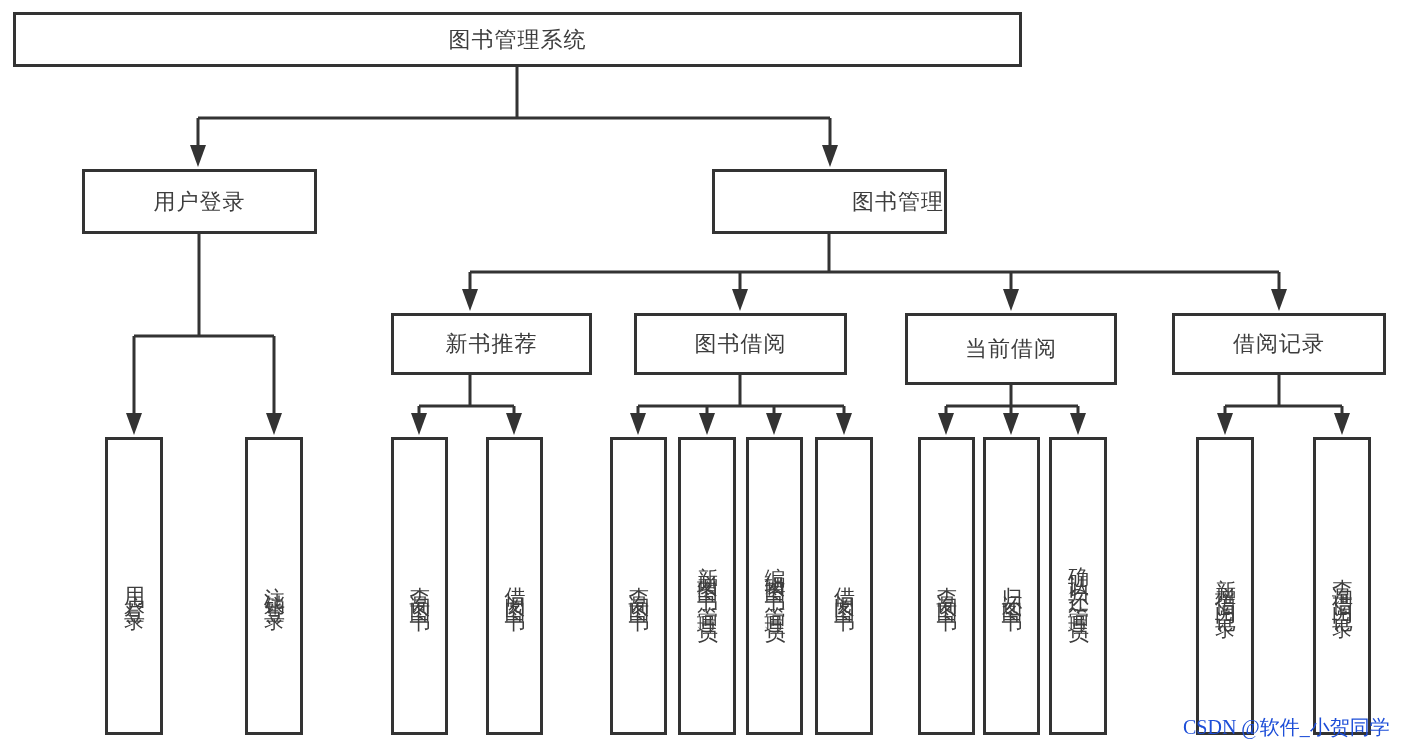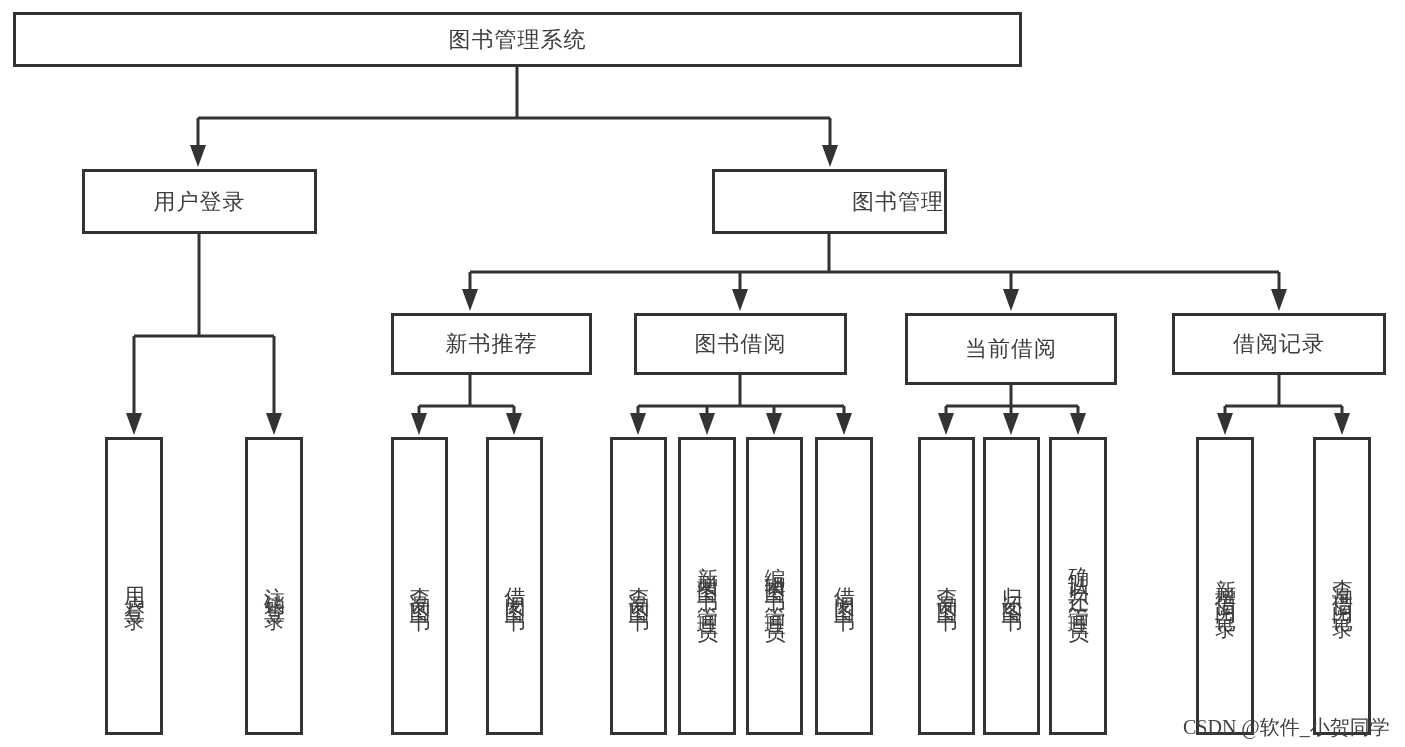--- a/index.html
+++ b/index.html
@@ -65,21 +65,21 @@
   .n15 { left: 918px;  width: 57px; }
   .n16 { left: 983px;  width: 57px; }
   .n17 { left: 1049px; width: 58px; }
   .n18 { left: 1196px; width: 58px; }
   .n19 { left: 1313px; width: 58px; }
   #watermark {
     position: absolute;
     left: 1183px;
     top: 714px;
     font-size: 20px;
-    color: #404040;
+    color: #1d4ed8;
     white-space: nowrap;
     z-index: 5;
   }
 </style>
 </head>
 <body>
 
 <div id="canvas">
 
   <svg id="connectors" viewBox="0 0 1405 747" xmlns="http://www.w3.org/2000/svg">

